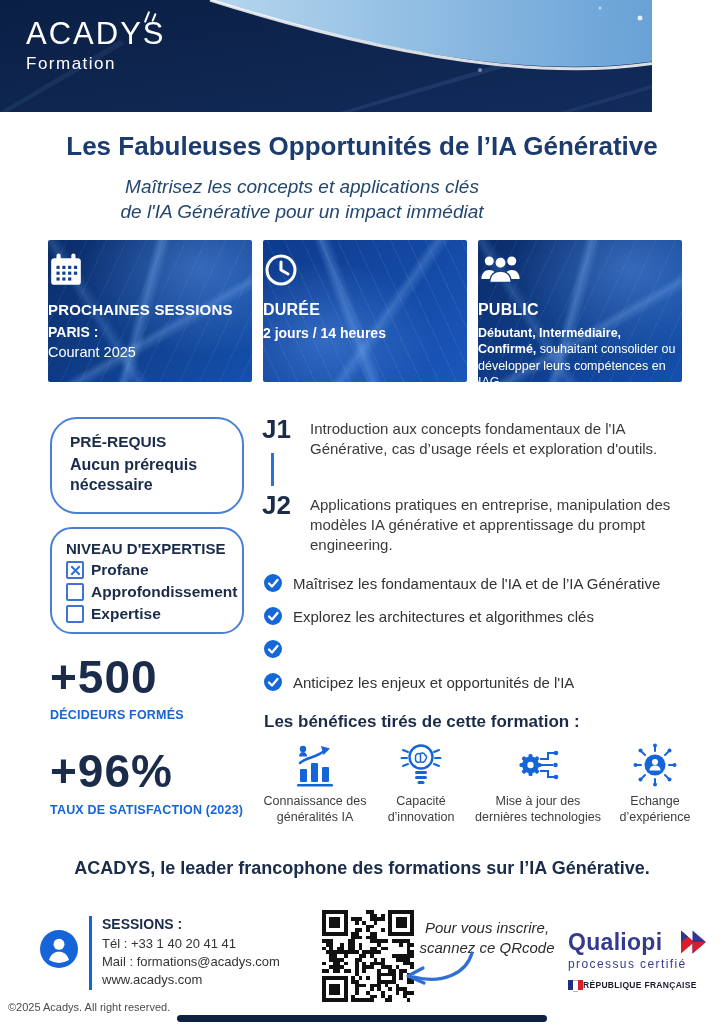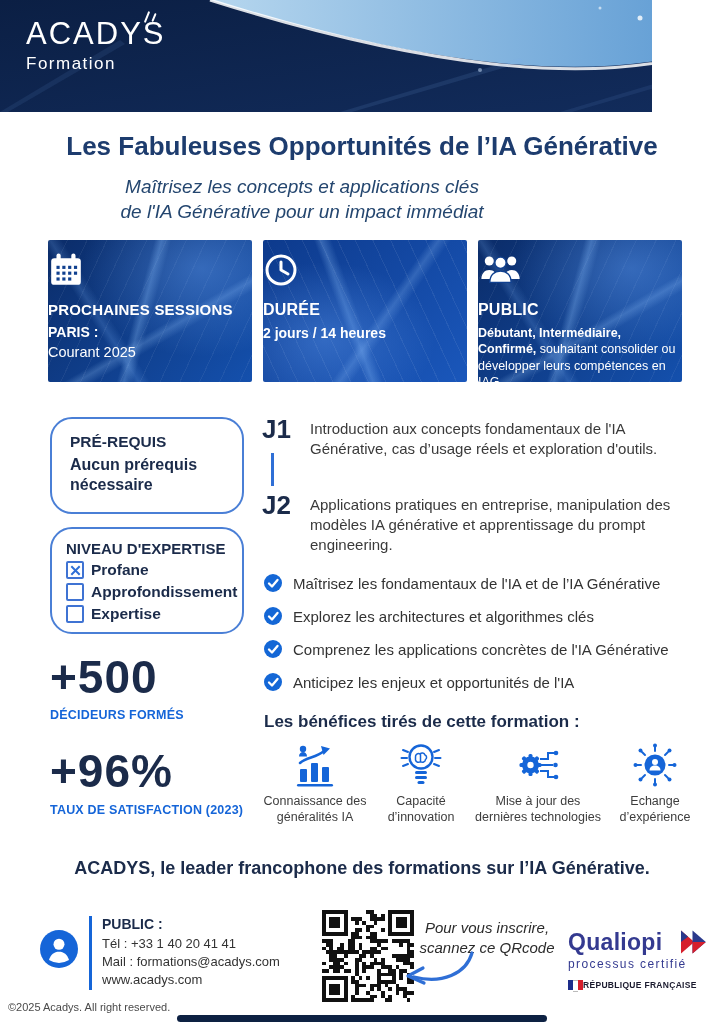--- a/index.html
+++ b/index.html
@@ -45,21 +45,21 @@
   .card-icon{height:36px;}
   .card-title{font-weight:700;font-size:15px;margin-top:9px;letter-spacing:.2px;}
   .card-line{font-weight:700;font-size:14px;margin-top:6px;}
   .card-line2{font-weight:400;font-size:14.5px;margin-top:4px;}
   .card-para{font-size:12.5px;line-height:1.3;margin-top:6px;}
   .card-para .b{font-weight:700;}
 
   
   .roundbox{position:absolute;left:50px;width:194px;border:2.5px solid #4a7fd6;border-radius:22px;
             box-sizing:border-box;background:#fff;}
-  #prereq{top:417px;height:97px;padding:14px 18px;}
+  #prereq{top:417px;height:97px;padding:14px 18px;border-radius:27px;}
   .rb-title{font-size:15.5px;font-weight:700;color:#1b2b4a;}
   .rb-body{font-size:16px;font-weight:700;color:#1b2b4a;margin-top:4px;line-height:1.25;}
   #expertise{top:527px;height:107px;padding:11px 14px;}
   .opt{display:flex;align-items:center;gap:7px;margin-top:4px;font-weight:700;font-size:15.5px;color:#1b2b4a;}
   .cb{width:14px;height:14px;border:2px solid #3f73d3;border-radius:2px;flex:0 0 auto;
       display:flex;align-items:center;justify-content:center;}
 
   
   .day-label{position:absolute;left:262px;font-size:26px;font-weight:700;color:#1b2b4a;}
   .day-line{position:absolute;left:271px;top:453px;width:3px;height:33px;background:#2f6fd6;}
@@ -251,21 +251,20 @@
         <circle cx="9" cy="9" r="9" fill="#1467d6"></circle>
         <path d="M5 9.5 l3 3 5.5-6.5" stroke="#fff" stroke-width="2.3" fill="none" stroke-linecap="round" stroke-linejoin="round"></path>
       </svg>
     <span class="obj-text">Explorez les architectures et algorithmes clés</span>
   </div>
   <div class="obj" style="top:640px;">
     <svg width="18" height="18" viewBox="0 0 18 18">
         <circle cx="9" cy="9" r="9" fill="#1467d6"></circle>
         <path d="M5 9.5 l3 3 5.5-6.5" stroke="#fff" stroke-width="2.3" fill="none" stroke-linecap="round" stroke-linejoin="round"></path>
       </svg>
-    <span class="obj-text">Comprenez les applications concrètes de l'IA Générative</span>
   </div>
   <div class="obj" style="top:673px;">
     <svg width="18" height="18" viewBox="0 0 18 18">
         <circle cx="9" cy="9" r="9" fill="#1467d6"></circle>
         <path d="M5 9.5 l3 3 5.5-6.5" stroke="#fff" stroke-width="2.3" fill="none" stroke-linecap="round" stroke-linejoin="round"></path>
       </svg>
     <span class="obj-text">Anticipez les enjeux et opportunités de l'IA</span>
   </div>
 
   <div class="stat-num" style="top:650px;">+500</div>
@@ -363,21 +362,21 @@
 
   <div class="tagline">ACADYS, le leader francophone des formations sur l’IA Générative.</div>
 
   <svg class="abs" style="left:40px;top:930px;" width="38" height="38" viewBox="0 0 36 36">
     <circle cx="18" cy="18" r="18" fill="#1565d8"></circle>
     <circle cx="18" cy="13.5" r="5.2" fill="#fff"></circle>
     <path d="M8.5 28.5 c1.5-5.5 5-8 9.5-8 s8 2.5 9.5 8 a18 18 0 0 1-19 0 z" fill="#fff"></path>
   </svg>
   <div class="cline"></div>
   <div class="cblock">
-    <div class="ctitle">PUBLIC :</div>
+    <div class="ctitle">SESSIONS :</div>
     <div class="ctext">Tél : +33 1 40 20 41 41</div>
     <div class="ctext">Mail : formations@acadys.com</div>
     <div class="ctext">www.acadys.com</div>
   </div>
 
   <div class="qr"><svg viewBox="0 0 25 25" shape-rendering="crispEdges" fill="#111">
         <rect x="12" y="0" width="1" height="1"></rect>
         <rect x="13" y="0" width="1" height="1"></rect>
         <rect x="13" y="1" width="1" height="1"></rect>
         <rect x="14" y="1" width="1" height="1"></rect>

